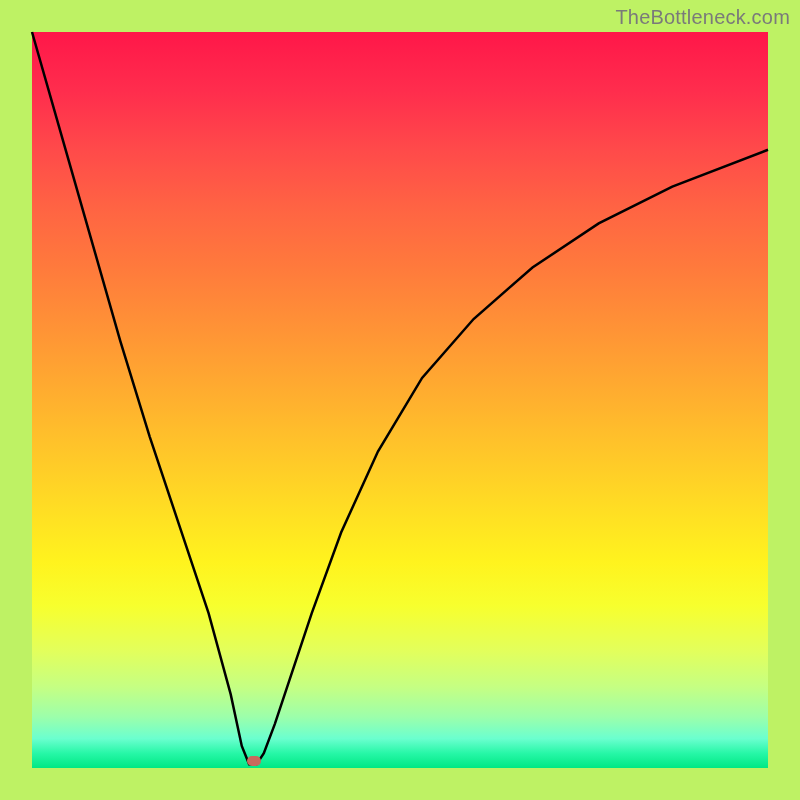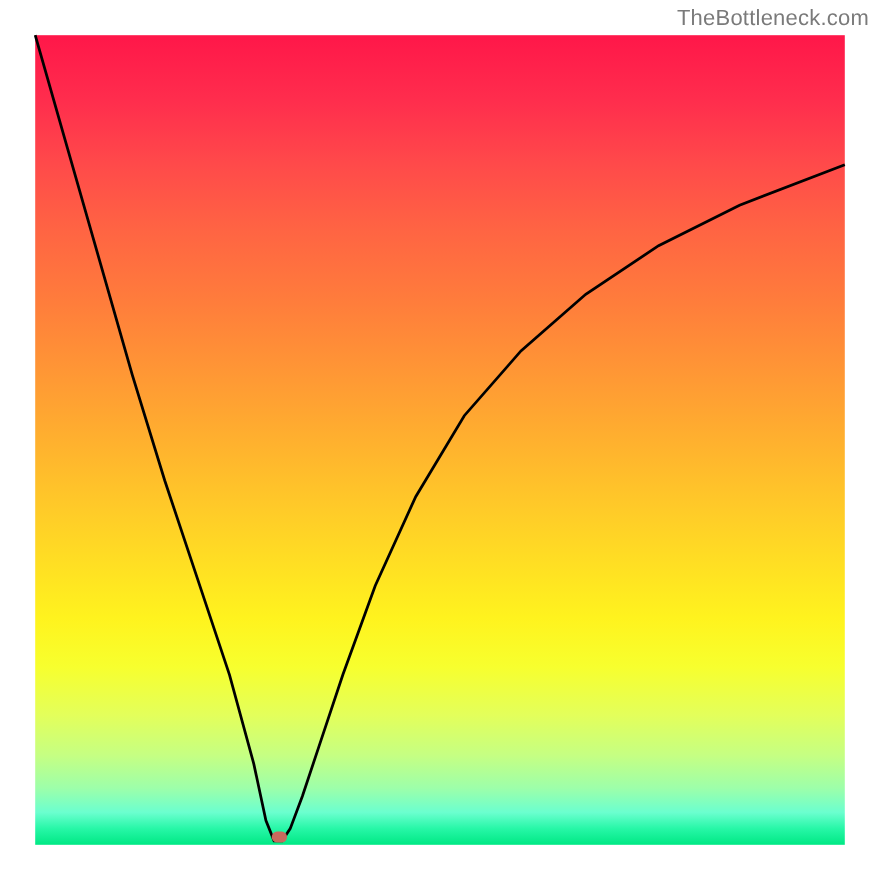--- a/index.html
+++ b/index.html
@@ -8,21 +8,21 @@
     width: 800px;
     height: 800px;
     background: #000;
     overflow: hidden;
     font-family: Arial, Helvetica, sans-serif;
   }
   .frame {
     position: relative;
     width: 800px;
     height: 800px;
-    background: #ffffff;
+    background: #bef264;
   }
   .plot-area {
     position: absolute;
     left: 32px;
     top: 32px;
     width: 736px;
     height: 736px;
     
     background: linear-gradient(
       to bottom,

